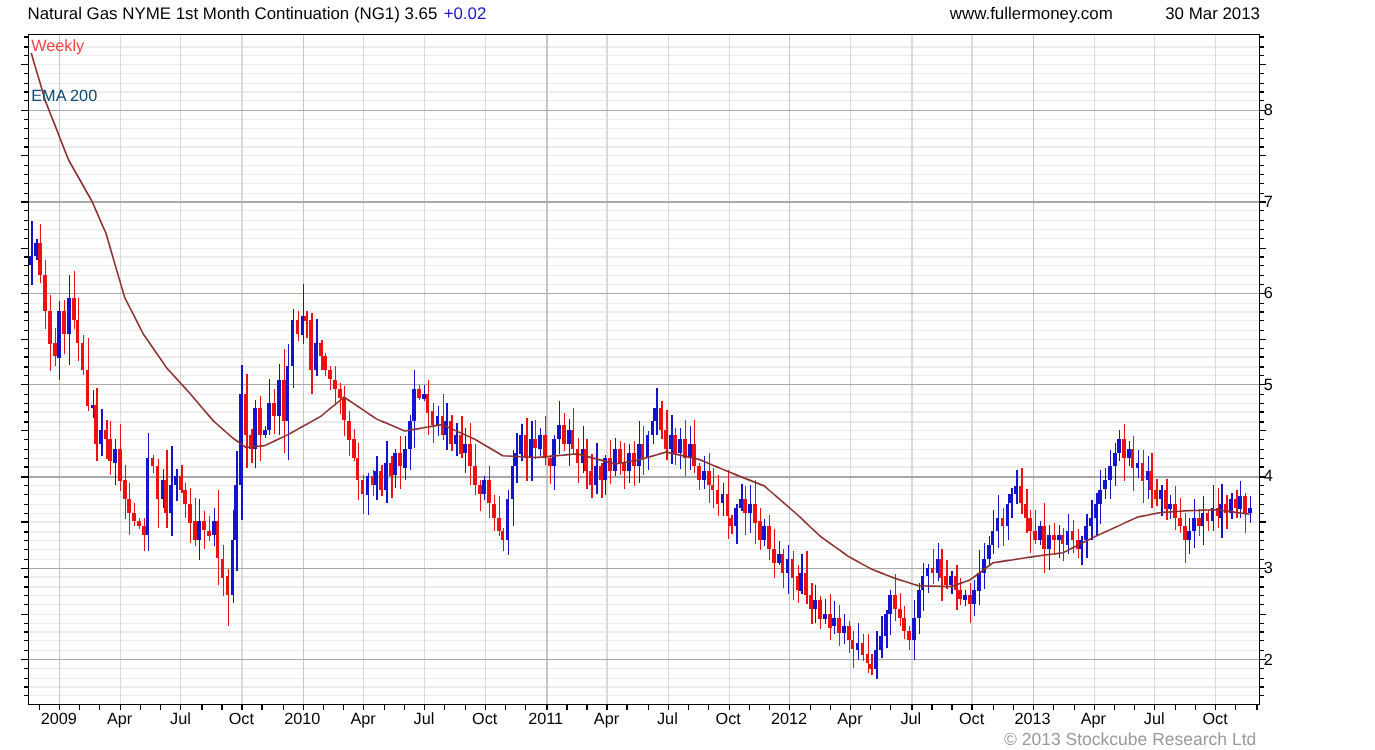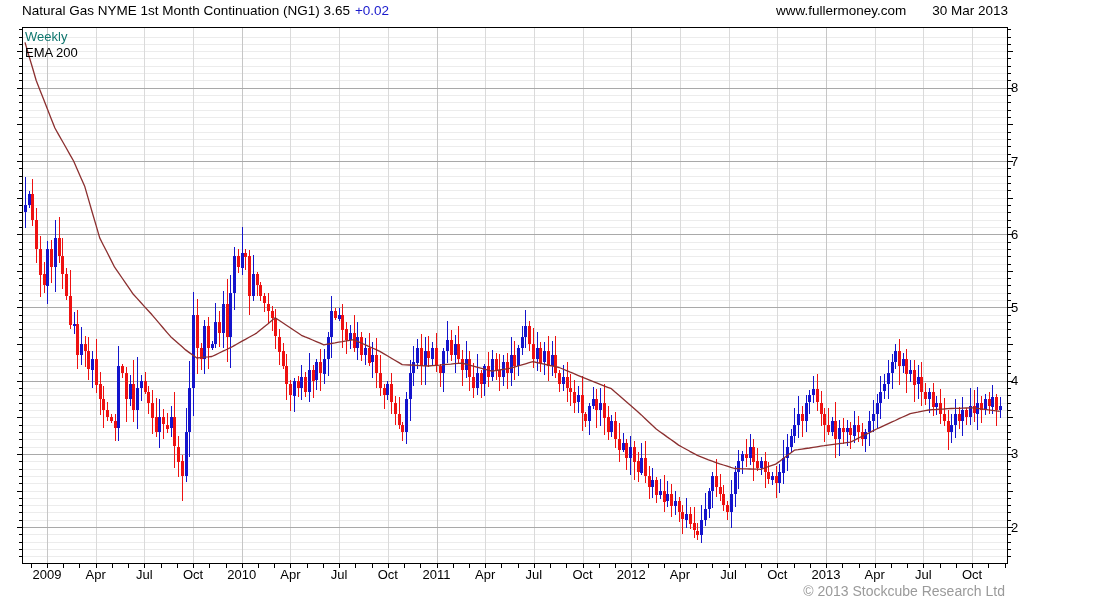--- a/index.html
+++ b/index.html
@@ -1,23 +1,23 @@
 <!DOCTYPE html>
 <html><head>
 <meta charset="utf-8">
 <style>
   html,body{margin:0;padding:0;background:#fff;}
   .screen{position:relative;width:1100px;height:600px;background:#ffffff;overflow:hidden;
           font-family:"Liberation Sans","DejaVu Sans",sans-serif;color:#000;}
   .title-row{position:absolute;left:22px;top:3px;font-size:13.5px;white-space:nowrap;}
   .title-change{color:#1a1acc;margin-left:5px;}
-  .top-right{position:absolute;top:3px;right:92px;display:flex;gap:26px;font-size:13.5px;white-space:nowrap;}
+  .top-right{position:absolute;top:3px;right:92px;display:flex;gap:42px;font-size:13.5px;white-space:nowrap;}
   .legend{position:absolute;left:25px;top:29px;font-size:13px;line-height:16px;}
-  .legend .series-label{color:#0f766e;}
-  .legend .ema-label{color:#000000;}
+  .legend .series-label{color:#ef4444;}
+  .legend .ema-label{color:#0c4a6e;margin-top:24px;}
   .copyright{position:absolute;right:95px;top:583px;font-size:14px;color:#9a9a9a;}
   svg{position:absolute;left:0;top:0;}
 </style>
 </head>
 <body>
 
 <div class="screen">
 
   <div class="title-row">
     <span>Natural Gas NYME 1st Month Continuation (NG1) 3.65</span><span class="title-change">+0.02</span>

